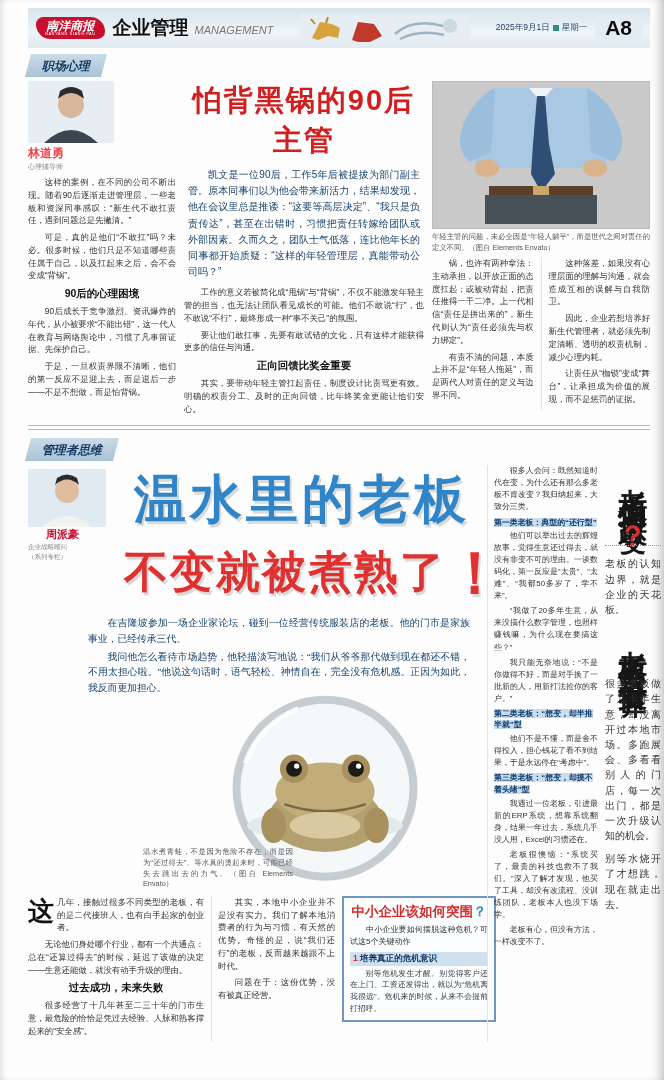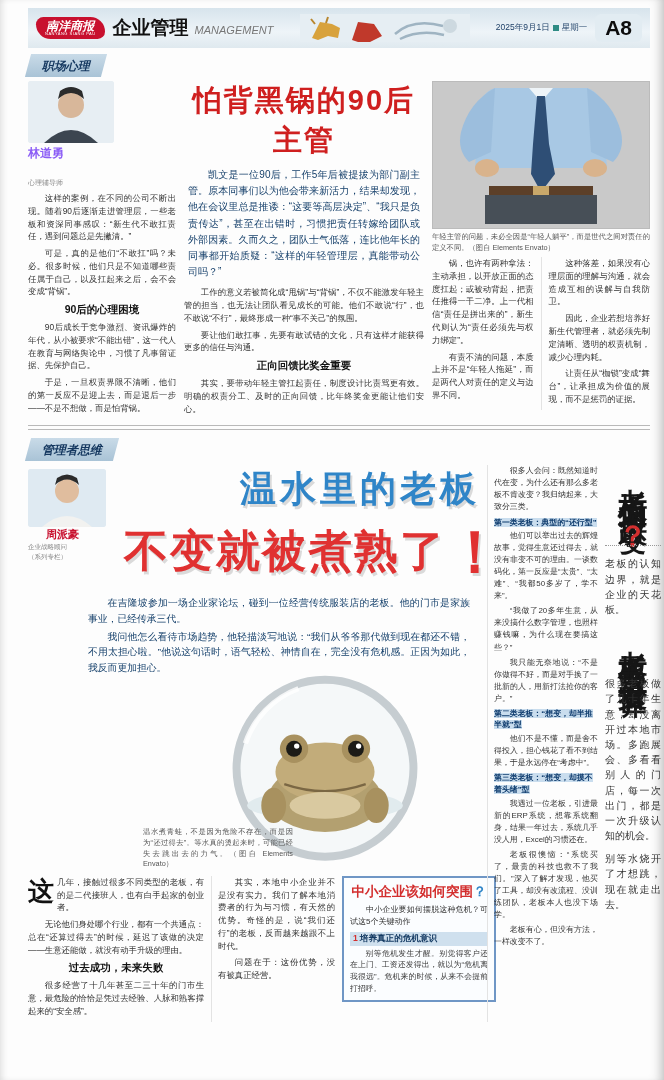--- a/index.html
+++ b/index.html
@@ -28,42 +28,42 @@
   
   p.body{margin:0 0 4px;font-size:8.4px;line-height:1.52;text-align:justify;text-indent:2em;color:#333;}
   .subhead{font-size:10.5px;font-weight:bold;color:#111;text-align:center;margin:5px 0 4px;text-indent:0;}
   .caption{font-size:7.3px;color:#555;line-height:1.45;text-align:justify;margin:3px 0 4px;}
   
   .top-article{position:relative;}
   .top-row{display:flex;gap:8px;}
   .author-col{width:148px;flex:0 0 148px;}
   .author-card{margin-bottom:4px;}
   .a-photo{width:86px;height:62px;border-radius:3px;overflow:hidden;background:#e7eef3;}
-  .a-name{color:#8b5cf6;font-weight:bold;font-size:12px;margin:2px 0 16px;}
+  .a-name{color:#ef4444;font-weight:bold;font-size:12px;margin:2px 0 0;}
   .a-role{font-size:7px;color:#888;}
   .t-center{flex:1;min-width:0;}
   .top-headline{margin:0 0 6px;font-size:29px;font-weight:900;color:#cf1f1f;letter-spacing:2px;text-align:center;}
   .lead{font-size:10px;line-height:1.62;color:#16406b;text-align:justify;text-indent:2em;margin:0 4px 6px;}
   .t-cols{display:flex;gap:20px;}
   .t-col{flex:1;min-width:0;}
   .t-col + .t-col{border-left:1px solid #e3e3e3;padding-left:8px;}
   .t-photo-col{width:218px;flex:0 0 218px;}
   .photo-frame{background:#c9c9c9;border:1px solid #bbb;}
   .mini-cols{display:flex;gap:7px;}
   .mini-cols > div{flex:1;min-width:0;}
   .mini-cols > div + div{border-left:1px solid #e3e3e3;padding-left:7px;}
   .rule{border-top:1px solid #b9b9b9;border-bottom:1px solid #b9b9b9;height:3px;margin:6px 0 2px;}
   
   .b-row{display:flex;gap:7px;}
   .b-left{width:452px;flex:0 0 452px;}
   .headline-zone{position:relative;min-height:128px;padding-left:96px;}
   .author-card2{position:absolute;left:0;top:4px;width:86px;}
   .a-name2{color:#c8102e;font-weight:bold;font-size:11px;margin-left:18px;}
   .a-role2{font-size:6.5px;color:#8a8a8a;line-height:1.4;}
-  .hl-blue{font-size:36px;font-weight:900;color:#2f85c8;letter-spacing:4px;text-align:right;
+  .hl-blue{font-size:52px;font-weight:900;color:#2f85c8;letter-spacing:4px;text-align:center;
            text-shadow:2px 3px 0 rgba(60,60,60,.18);}
   .hl-red{font-size:44px;font-weight:900;color:#e03131;letter-spacing:2px;text-align:center;
           text-shadow:2px 3px 0 rgba(60,60,60,.18);white-space:nowrap;}
   .bang{font-size:58px;vertical-align:-6px;}
   .lead2{font-size:9.8px;line-height:1.6;color:#15406b;text-align:justify;text-indent:2em;margin:2px 10px 2px 60px;}
   .frog-zone{position:relative;height:196px;}
   .frog-zone svg{position:absolute;right:40px;top:-6px;}
   .frog-cap{position:absolute;left:115px;bottom:0;width:150px;}
   .b-left-cols{display:flex;gap:7px;margin-top:2px;}
   .bc1{width:176px;flex:0 0 176px;}

